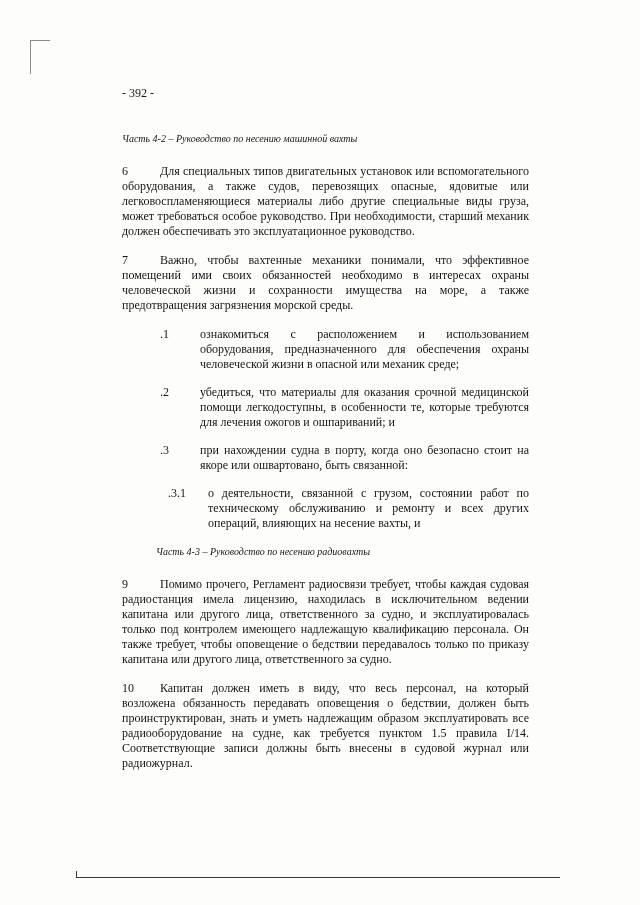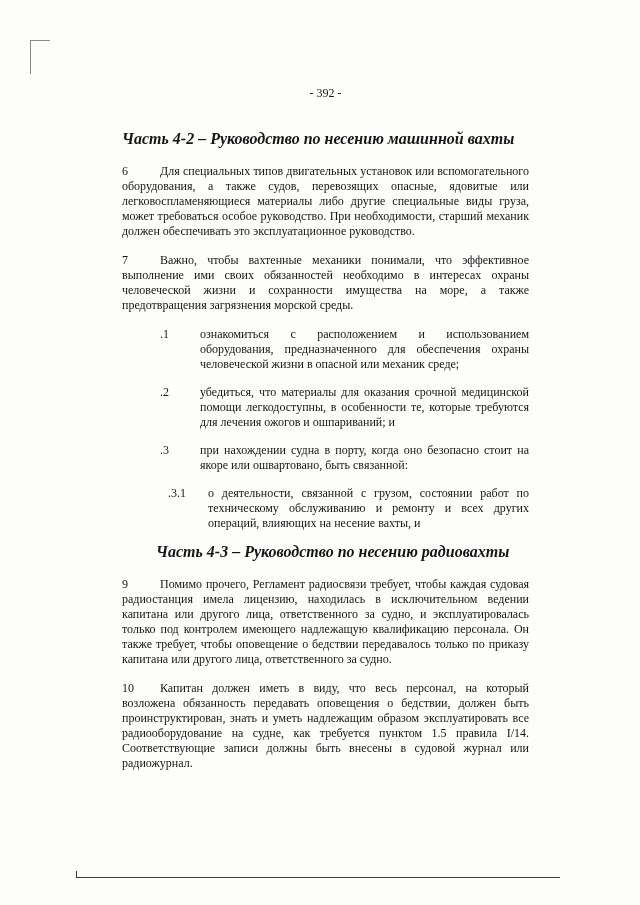--- a/index.html
+++ b/index.html
@@ -19,27 +19,27 @@
     font-size: 12px;
     line-height: 15px;
   }
   .content {
     position: absolute;
     left: 122px;
     top: 86px;
     width: 407px;
   }
   .page-number {
-    text-align: center;
+    text-align: left;
     margin: 0 0 30px 0;
   }
   .part-heading {
-    font-weight: bold;
+    font-weight: normal;
     font-style: italic;
-    font-size: 16px;
+    font-size: 10px;
     margin: 0 0 18px 0;
   }
   .part-heading.second { margin-top: 4px; margin-left: 34px; }
   .sub-heading {
     font-weight: bold;
     margin: 0 0 14px 0;
   }
   .para {
     text-align: justify;
     margin: 8px 0 14px 0;
@@ -75,21 +75,21 @@
 
     <div class="page-number">- 392 -</div>
 
     <div class="part-heading">Часть 4-2 – Руководство по несению машинной вахты</div>
 
     <div class="para">
       <span class="pnum">6</span><span class="ptext">Для специальных типов двигательных установок или вспомогательного оборудования, а также судов, перевозящих опасные, ядовитые или легковоспламеняющиеся материалы либо другие специальные виды груза, может требоваться особое руководство. При необходимости, старший механик должен обеспечивать это эксплуатационное руководство.</span>
     </div>
 
     <div class="para">
-      <span class="pnum">7</span><span class="ptext">Важно, чтобы вахтенные механики понимали, что эффективное выполнение ими своих обязанностей необходимо в интересах охраны человеческой жизни и сохранности имущества на море, а также предотвращения загрязнения морской среды.</span>
+      <span class="pnum">7</span><span class="ptext">Важно, чтобы вахтенные механики понимали, что эффективное помещений ими своих обязанностей необходимо в интересах охраны человеческой жизни и сохранности имущества на море, а также предотвращения загрязнения морской среды.</span>
     </div>
 
 
     <div class="list-item">
       <span class="inum">.1</span>
       <span class="itext">ознакомиться с расположением и использованием оборудования, предназначенного для обеспечения охраны человеческой жизни в опасной или механик среде;</span>
     </div>
 
     <div class="list-item">
       <span class="inum">.2</span>

